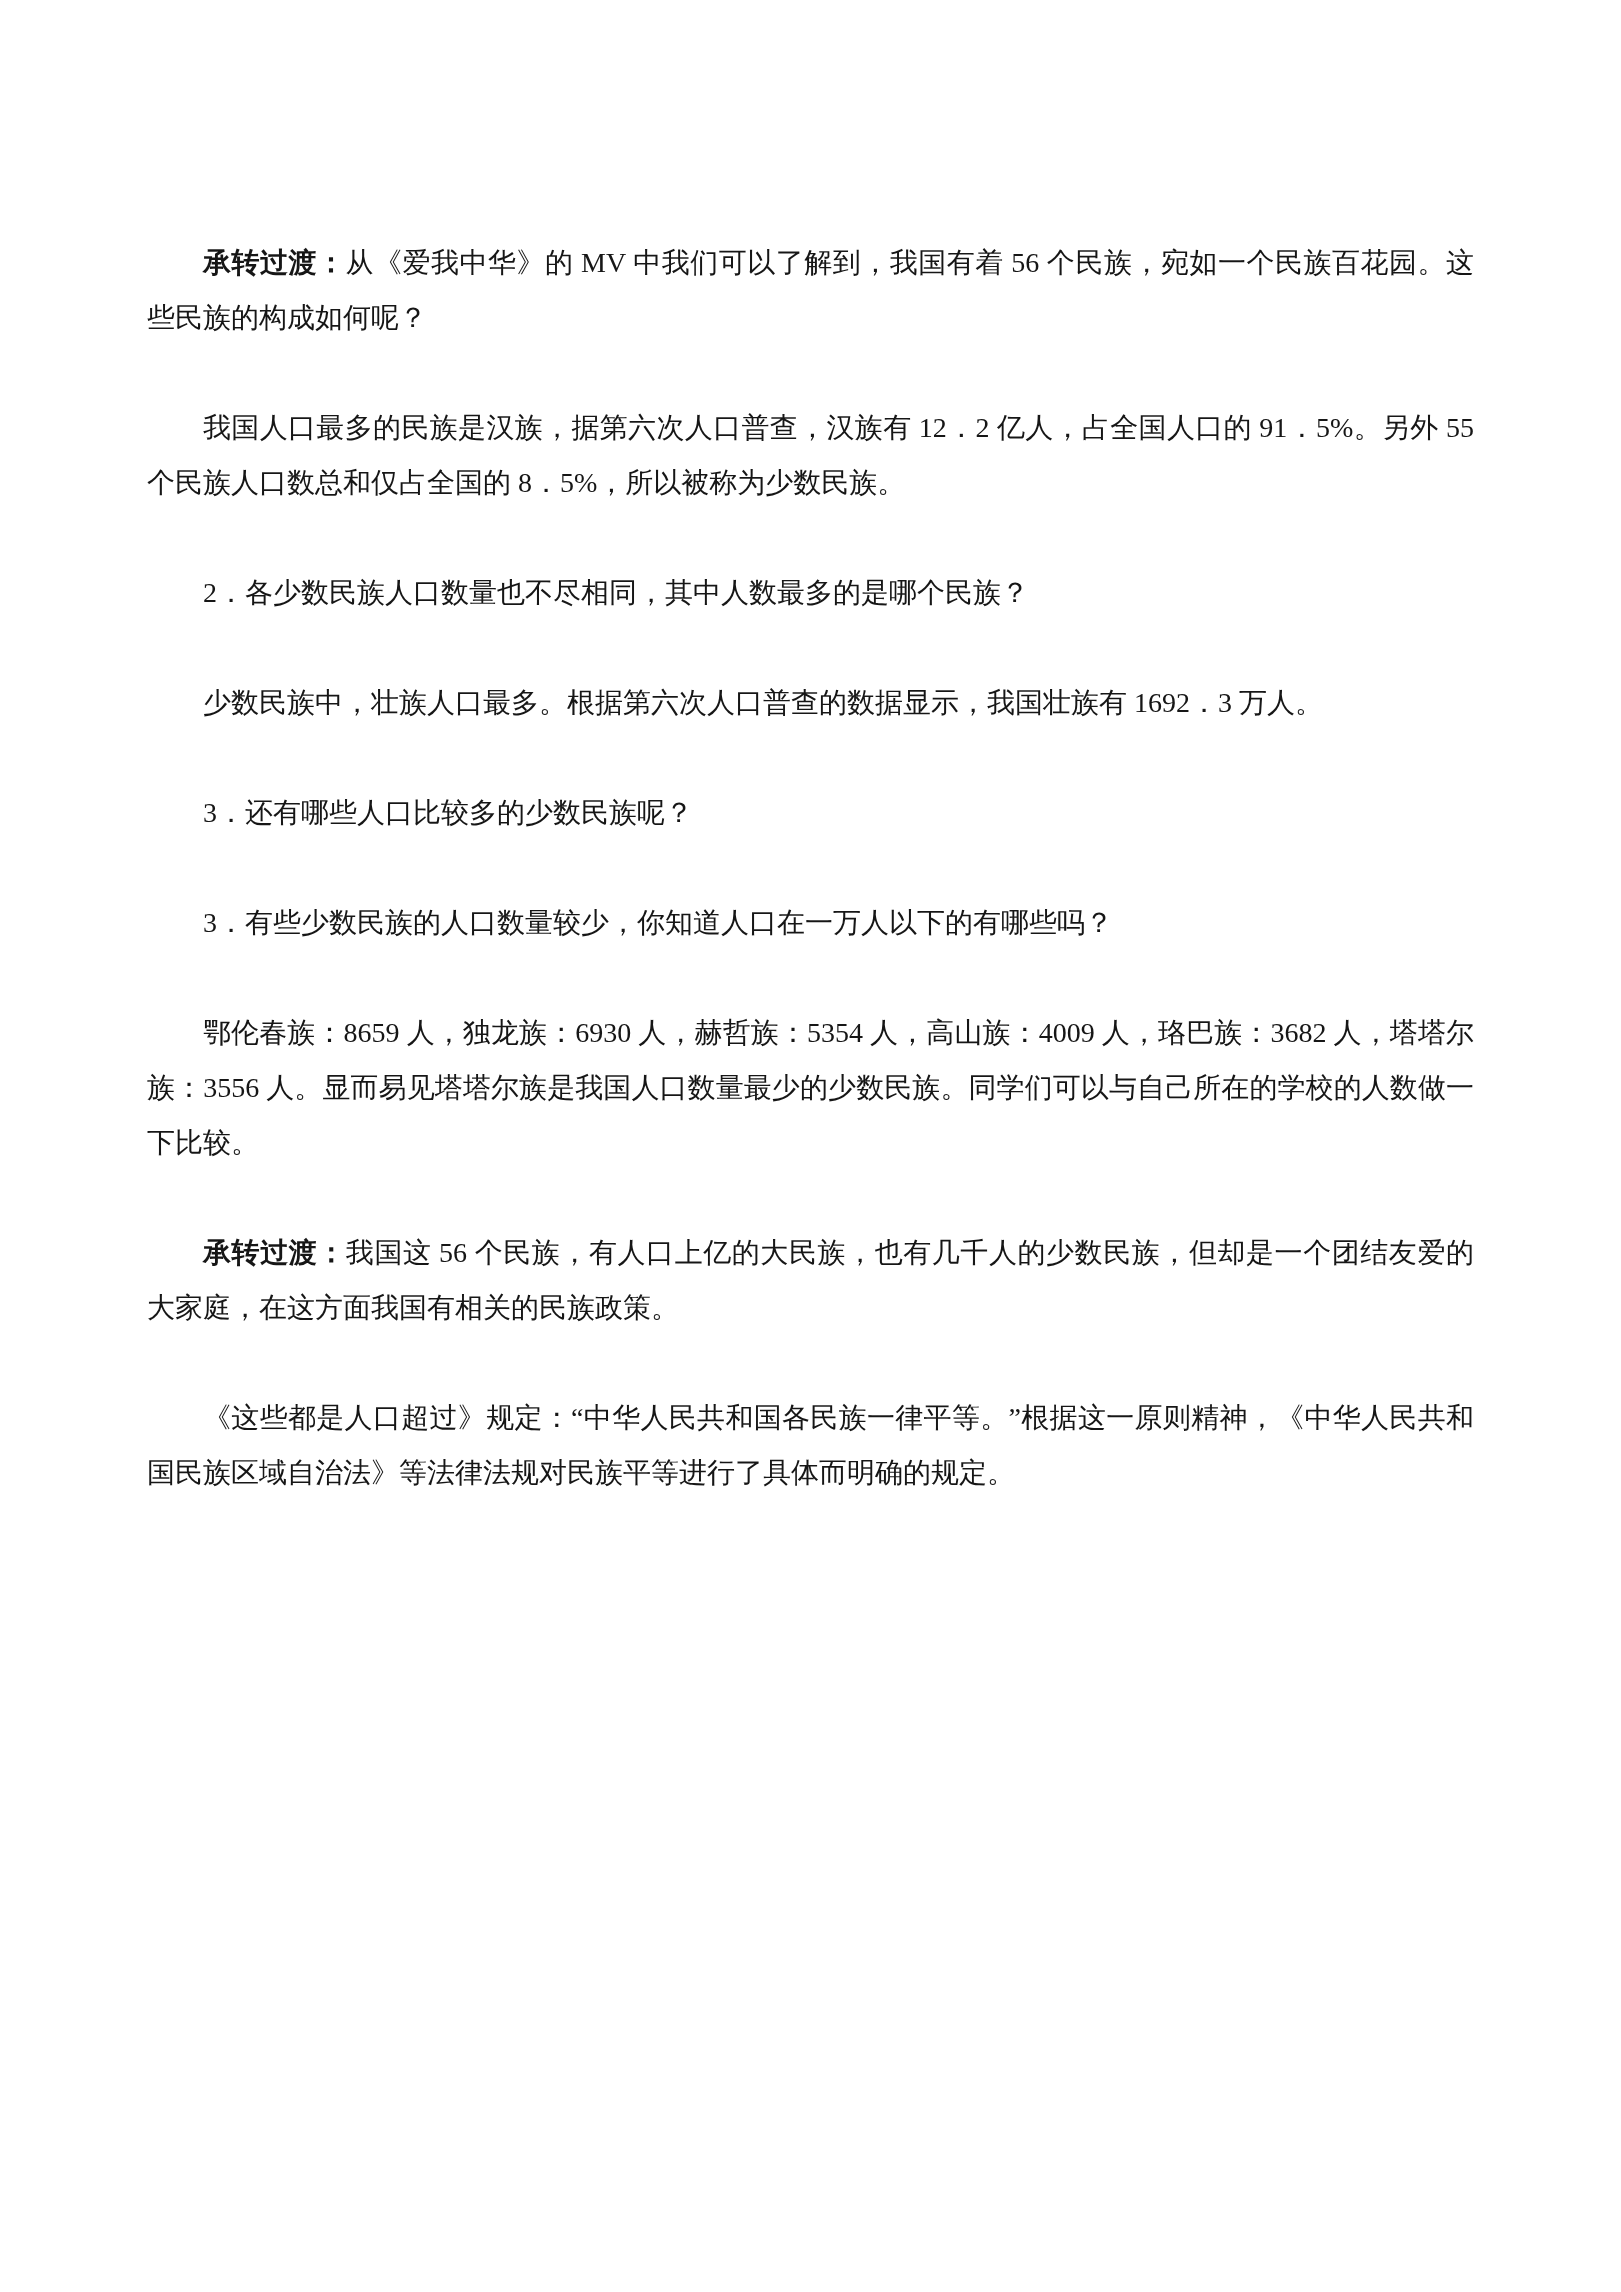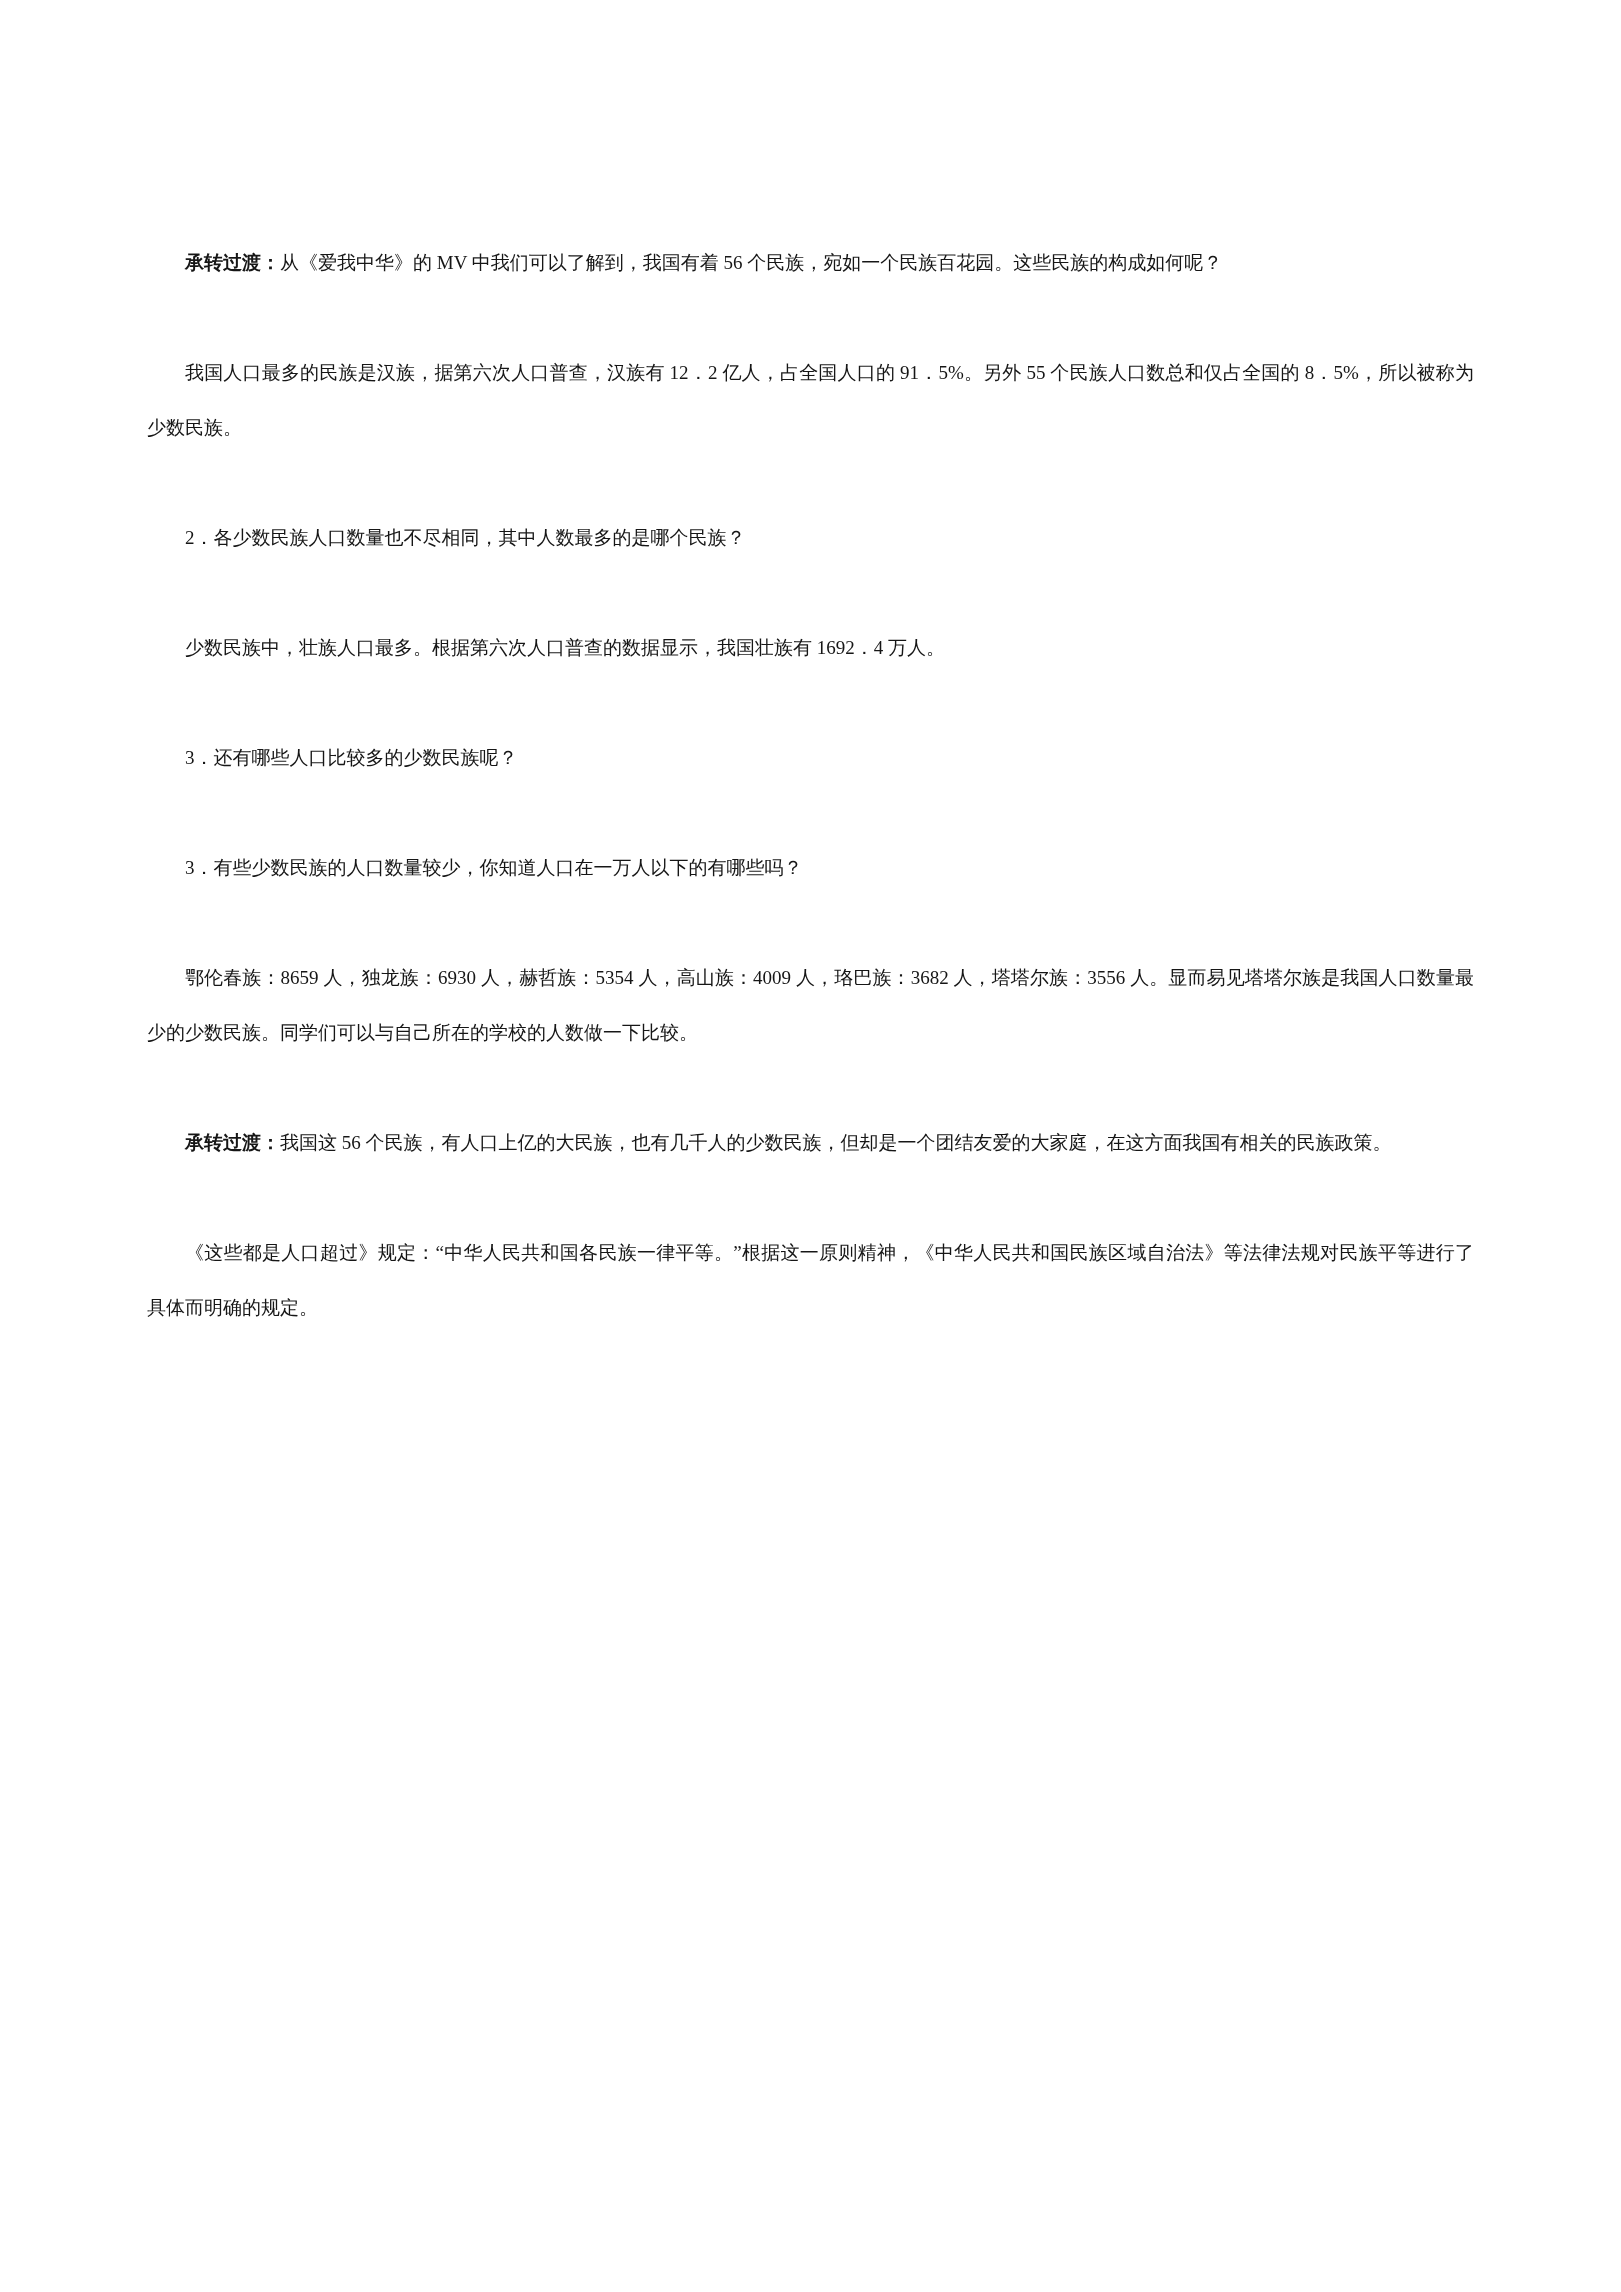--- a/index.html
+++ b/index.html
@@ -16,39 +16,39 @@
     padding: 235px 147px 0 147px;
     font-family: "Liberation Serif", "DejaVu Serif", serif;
     color: #161616;
     overflow: hidden;
   }
   .content {
     width: 100%;
   }
   .para {
     margin: 55px 0 0 0;
-    font-size: 19px;
+    font-size: 28px;
     line-height: 55px;
     text-align: justify;
     text-indent: 2em;
     word-break: break-all;
   }
   .para:first-child { margin-top: 0; }
   .para.tight { margin-top: 0; }
   .lead { font-weight: bold; }
 </style>
 </head>
 <body>
 
 <div class="page">
   <div class="content" id="content">
       <p class="para"><b class="lead">承转过渡：</b><span class="body">从《爱我中华》的 MV 中我们可以了解到，我国有着 56 个民族，宛如一个民族百花园。这些民族的构成如何呢？</span></p>
       <p class="para"><span class="body">我国人口最多的民族是汉族，据第六次人口普查，汉族有 12．2 亿人，占全国人口的 91．5%。另外 55 个民族人口数总和仅占全国的 8．5%，所以被称为少数民族。</span></p>
       <p class="para"><span class="body">2．各少数民族人口数量也不尽相同，其中人数最多的是哪个民族？</span></p>
-      <p class="para"><span class="body">少数民族中，壮族人口最多。根据第六次人口普查的数据显示，我国壮族有 1692．4 万人。</span></p>
+      <p class="para"><span class="body">少数民族中，壮族人口最多。根据第六次人口普查的数据显示，我国壮族有 1692．3 万人。</span></p>
       <p class="para"><span class="body">3．还有哪些人口比较多的少数民族呢？</span></p>
       <p class="para"><span class="body">3．有些少数民族的人口数量较少，你知道人口在一万人以下的有哪些吗？</span></p>
       <p class="para"><span class="body">鄂伦春族：8659 人，独龙族：6930 人，赫哲族：5354 人，高山族：4009 人，珞巴族：3682 人，塔塔尔族：3556 人。显而易见塔塔尔族是我国人口数量最少的少数民族。同学们可以与自己所在的学校的人数做一下比较。</span></p>
       <p class="para"><b class="lead">承转过渡：</b><span class="body">我国这 56 个民族，有人口上亿的大民族，也有几千人的少数民族，但却是一个团结友爱的大家庭，在这方面我国有相关的民族政策。</span></p>
       <p class="para"><span class="body">《这些都是人口超过》规定：“中华人民共和国各民族一律平等。”根据这一原则精神，《中华人民共和国民族区域自治法》等法律法规对民族平等进行了具体而明确的规定。</span></p>
     </div>
 </div>
 
 
 </body></html>

